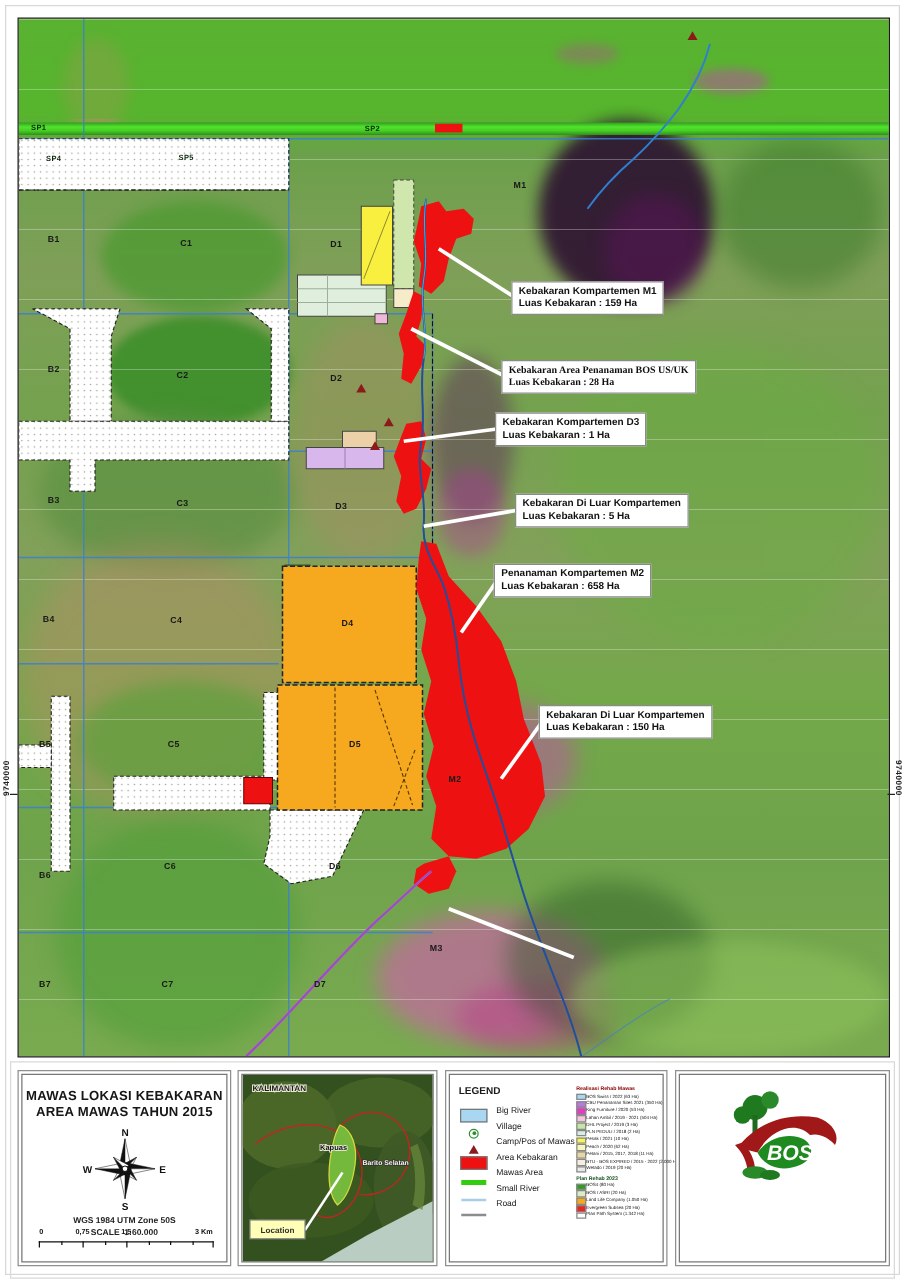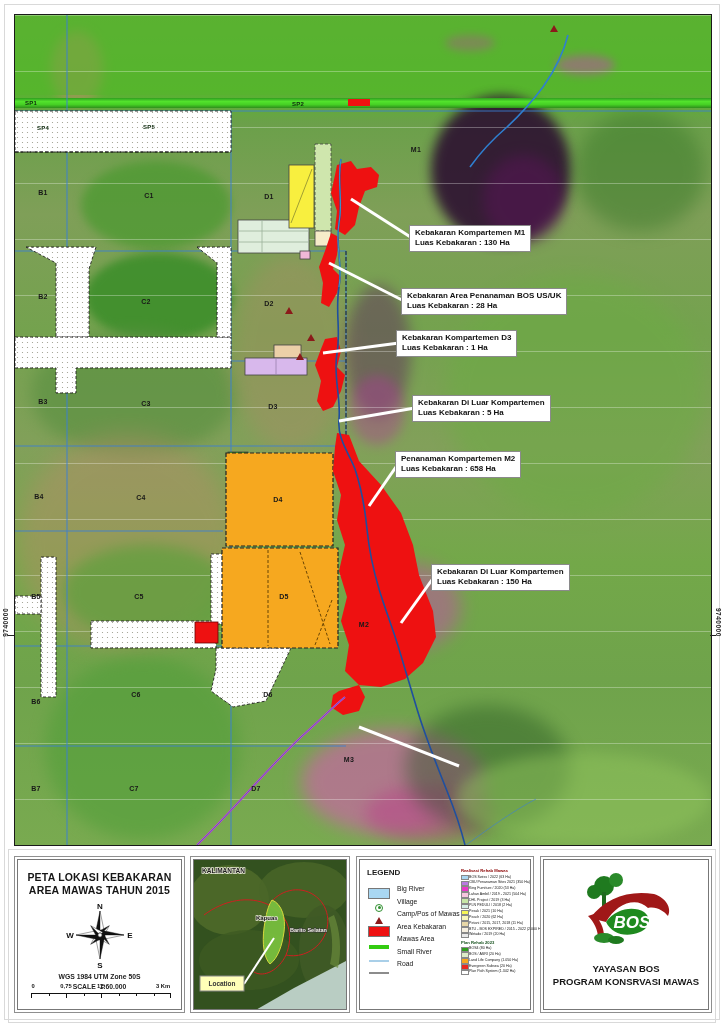--- a/index.html
+++ b/index.html
@@ -245,23 +245,23 @@
       <span class="mlab" style="left: 269px; top: 581px;">D5</span>
       <span class="mlab" style="left: 253px; top: 679px;">D6</span>
       <span class="mlab" style="left: 241px; top: 773px;">D7</span>
       <span class="mlab" style="left: 401px; top: 134px;">M1</span>
       <span class="mlab" style="left: 349px; top: 609px;">M2</span>
       <span class="mlab" style="left: 334px; top: 744px;">M3</span>
     </div>
   <div id="callouts-layer">
       <div class="callout" style="left: 394px; top: 210px;">
         <div>Kebakaran Kompartemen M1</div>
-        <div>Luas Kebakaran : 130 Ha</div>
-      </div>
-      <div class="callout" style="left: 386px; top: 273px;">
+        <div>Luas Kebakaran : 159 Ha</div>
+      </div>
+      <div class="callout" style="left: 386px; top: 273px; font-family: Liberation Serif, serif;">
         <div>Kebakaran Area Penanaman BOS US/UK</div>
         <div>Luas Kebakaran : 28 Ha</div>
       </div>
       <div class="callout" style="left: 381px; top: 315px;">
         <div>Kebakaran Kompartemen D3</div>
         <div>Luas Kebakaran : 1 Ha</div>
       </div>
       <div class="callout" style="left: 397px; top: 380px;">
         <div>Kebakaran Di Luar Kompartemen</div>
         <div>Luas Kebakaran : 5 Ha</div>
@@ -277,21 +277,21 @@
     </div>
 </div>
 
 <div class="edge-coord left" style="left:2px;top:608px;">9740000</div>
 <div class="edge-coord" style="left:715px;top:608px;">9740000</div>
 <div class="edge-tick" style="left:8px;top:635px;"></div>
 <div class="edge-tick" style="left:710px;top:635px;"></div>
 
 <div id="title-box" class="panel">
   <div class="inner" style="border:1px solid #777;">
-    <div class="map-title">PETA LOKASI KEBAKARAN</div>
+    <div class="map-title">MAWAS LOKASI KEBAKARAN</div>
     <div class="map-title" style="margin-top:0;">AREA MAWAS TAHUN 2015</div>
     <svg id="compass" width="76" height="72" viewBox="-38 -36 76 72">
       <g>
         <g id="cpts">
             <path d="M0,-24 L-5,0 L0,0 Z" fill="#111" stroke="#111" stroke-width="0.4" transform="rotate(0)"></path>
             <path d="M0,-24 L5,0 L0,0 Z" fill="#fff" stroke="#111" stroke-width="0.4" transform="rotate(0)"></path>
             <path d="M0,-13 L-4,0 L0,0 Z" fill="#111" stroke="#111" stroke-width="0.4" transform="rotate(45)"></path>
             <path d="M0,-13 L4,0 L0,0 Z" fill="#fff" stroke="#111" stroke-width="0.4" transform="rotate(45)"></path>
             <path d="M0,-24 L-5,0 L0,0 Z" fill="#111" stroke="#111" stroke-width="0.4" transform="rotate(90)"></path>
             <path d="M0,-24 L5,0 L0,0 Z" fill="#fff" stroke="#111" stroke-width="0.4" transform="rotate(90)"></path>
@@ -475,18 +475,14 @@
       <circle cx="42" cy="10" r="7" fill="#2a8a2a"></circle>
       <circle cx="20" cy="22" r="7" fill="#1f7a1f"></circle>
       <rect x="28" y="22" width="4" height="16" fill="#1f6a1f"></rect>
       <path d="M16,48 C32,28 54,20 80,24 C92,28 98,38 94,46 C90,41 82,36 74,38 C62,26 42,34 32,52 Z" fill="#a01818"></path>
       <path d="M32,52 C42,38 60,36 70,42 C78,48 76,58 66,62 C52,68 38,64 32,52 Z" fill="#1f8a1f"></path>
       <path d="M14,46 C20,52 24,60 24,68 L30,66 C30,58 26,50 20,44 Z" fill="#a01818"></path>
       <ellipse cx="30" cy="68" rx="10" ry="5" fill="#2a8a2a"></ellipse>
       <ellipse cx="42" cy="70" rx="8" ry="4" fill="#1f7a1f"></ellipse>
       <text x="58" y="58" font-size="17" font-weight="bold" font-style="italic" fill="#ffffff" text-anchor="middle">BOS</text>
     </svg>
-    <div class="org-block">
-      <div class="org-line">YAYASAN BOS</div>
-      <div class="org-line">PROGRAM KONSRVASI MAWAS</div>
-    </div>
   </div>
 </div>
 
 </body></html>

